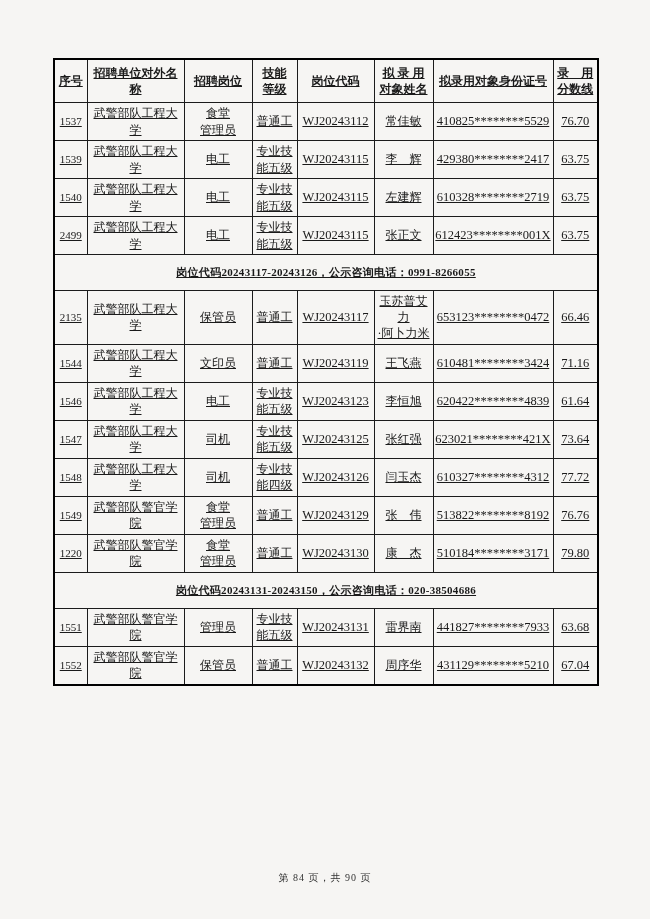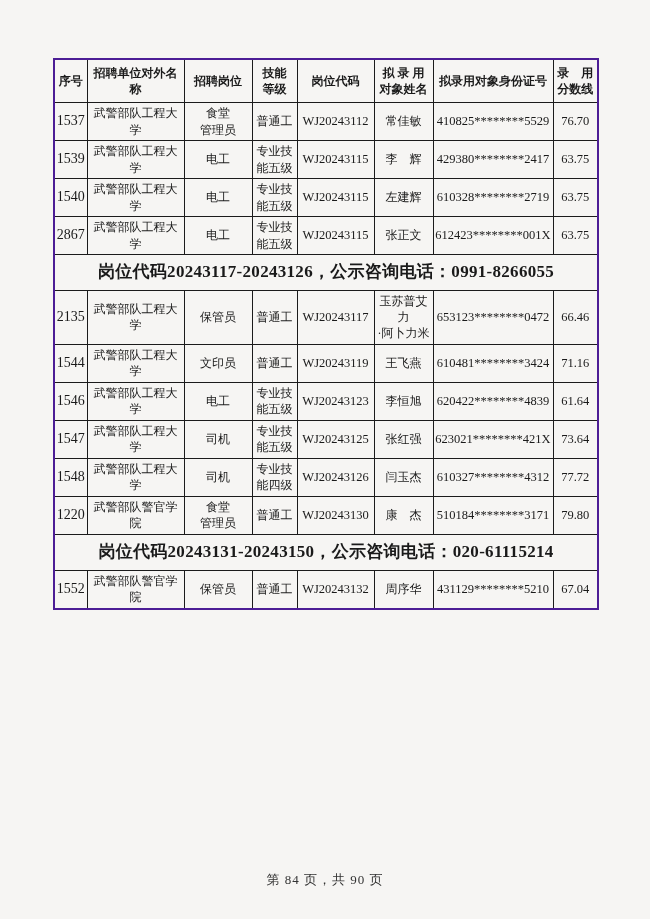--- a/index.html
+++ b/index.html
@@ -12,53 +12,54 @@
     color: #1a1a1a;
     overflow: hidden;
   }
   table.roster {
     position: absolute;
     left: 53px;
     top: 58px;
     width: 544px;
     border-collapse: collapse;
     table-layout: fixed;
-    border: 2px solid #4c1d95;
+    border: 2px solid #000000;
+    text-decoration: underline;
   }
   table.roster th, table.roster td {
     border: 1px solid #1b1b1b;
     text-align: center;
     vertical-align: middle;
     white-space: pre-line;
     padding: 2px 1px;
     line-height: 1.35;
     font-size: 12px;
     overflow: hidden;
   }
   table.roster th {
     font-weight: bold;
     height: 38px;
     font-size: 12px;
   }
   table.roster td.cell { height: 33px; }
   table.roster td.banner-cell {
     font-weight: bold;
     height: 31px;
-    font-size: 17px;
+    font-size: 11px;
     letter-spacing: 0.3px;
   }
-  table.roster td.col0 { font-size: 14px; }
+  table.roster td.col0 { font-size: 11px; }
   table.roster td.col4, table.roster td.col6, table.roster td.col7 { font-size: 12.5px; }
   .footer {
     position: absolute;
     left: 0;
     top: 871px;
     width: 650px;
     text-align: center;
-    font-size: 13px;
+    font-size: 10px;
     color: #333;
     letter-spacing: 1px;
   }
 </style>
 </head>
 <body>
 
 <div class="page">
   <table class="roster">
     <colgroup>
@@ -114,21 +115,21 @@
           <td class="cell col1">武警部队工程大学</td>
           <td class="cell col2">电工</td>
           <td class="cell col3">专业技
 能五级</td>
           <td class="cell col4">WJ20243115</td>
           <td class="cell col5">左建辉</td>
           <td class="cell col6">610328********2719</td>
           <td class="cell col7">63.75</td>
         </tr>
         <tr>
-          <td class="cell col0">2867</td>
+          <td class="cell col0">2499</td>
           <td class="cell col1">武警部队工程大学</td>
           <td class="cell col2">电工</td>
           <td class="cell col3">专业技
 能五级</td>
           <td class="cell col4">WJ20243115</td>
           <td class="cell col5">张正文</td>
           <td class="cell col6">612423********001X</td>
           <td class="cell col7">63.75</td>
         </tr>
         <tr>
@@ -182,32 +183,54 @@
           <td class="cell col1">武警部队工程大学</td>
           <td class="cell col2">司机</td>
           <td class="cell col3">专业技
 能四级</td>
           <td class="cell col4">WJ20243126</td>
           <td class="cell col5">闫玉杰</td>
           <td class="cell col6">610327********4312</td>
           <td class="cell col7">77.72</td>
         </tr>
         <tr>
+          <td class="cell col0">1549</td>
+          <td class="cell col1">武警部队警官学院</td>
+          <td class="cell col2">食堂
+管理员</td>
+          <td class="cell col3">普通工</td>
+          <td class="cell col4">WJ20243129</td>
+          <td class="cell col5">张　伟</td>
+          <td class="cell col6">513822********8192</td>
+          <td class="cell col7">76.76</td>
+        </tr>
+        <tr>
           <td class="cell col0">1220</td>
           <td class="cell col1">武警部队警官学院</td>
           <td class="cell col2">食堂
 管理员</td>
           <td class="cell col3">普通工</td>
           <td class="cell col4">WJ20243130</td>
           <td class="cell col5">康　杰</td>
           <td class="cell col6">510184********3171</td>
           <td class="cell col7">79.80</td>
         </tr>
         <tr>
-          <td colspan="8" class="banner-cell">岗位代码20243131-20243150，公示咨询电话：020-61115214</td>
+          <td colspan="8" class="banner-cell">岗位代码20243131-20243150，公示咨询电话：020-38504686</td>
+        </tr>
+        <tr>
+          <td class="cell col0">1551</td>
+          <td class="cell col1">武警部队警官学院</td>
+          <td class="cell col2">管理员</td>
+          <td class="cell col3">专业技
+能五级</td>
+          <td class="cell col4">WJ20243131</td>
+          <td class="cell col5">雷界南</td>
+          <td class="cell col6">441827********7933</td>
+          <td class="cell col7">63.68</td>
         </tr>
         <tr>
           <td class="cell col0">1552</td>
           <td class="cell col1">武警部队警官学院</td>
           <td class="cell col2">保管员</td>
           <td class="cell col3">普通工</td>
           <td class="cell col4">WJ20243132</td>
           <td class="cell col5">周序华</td>
           <td class="cell col6">431129********5210</td>
           <td class="cell col7">67.04</td>

